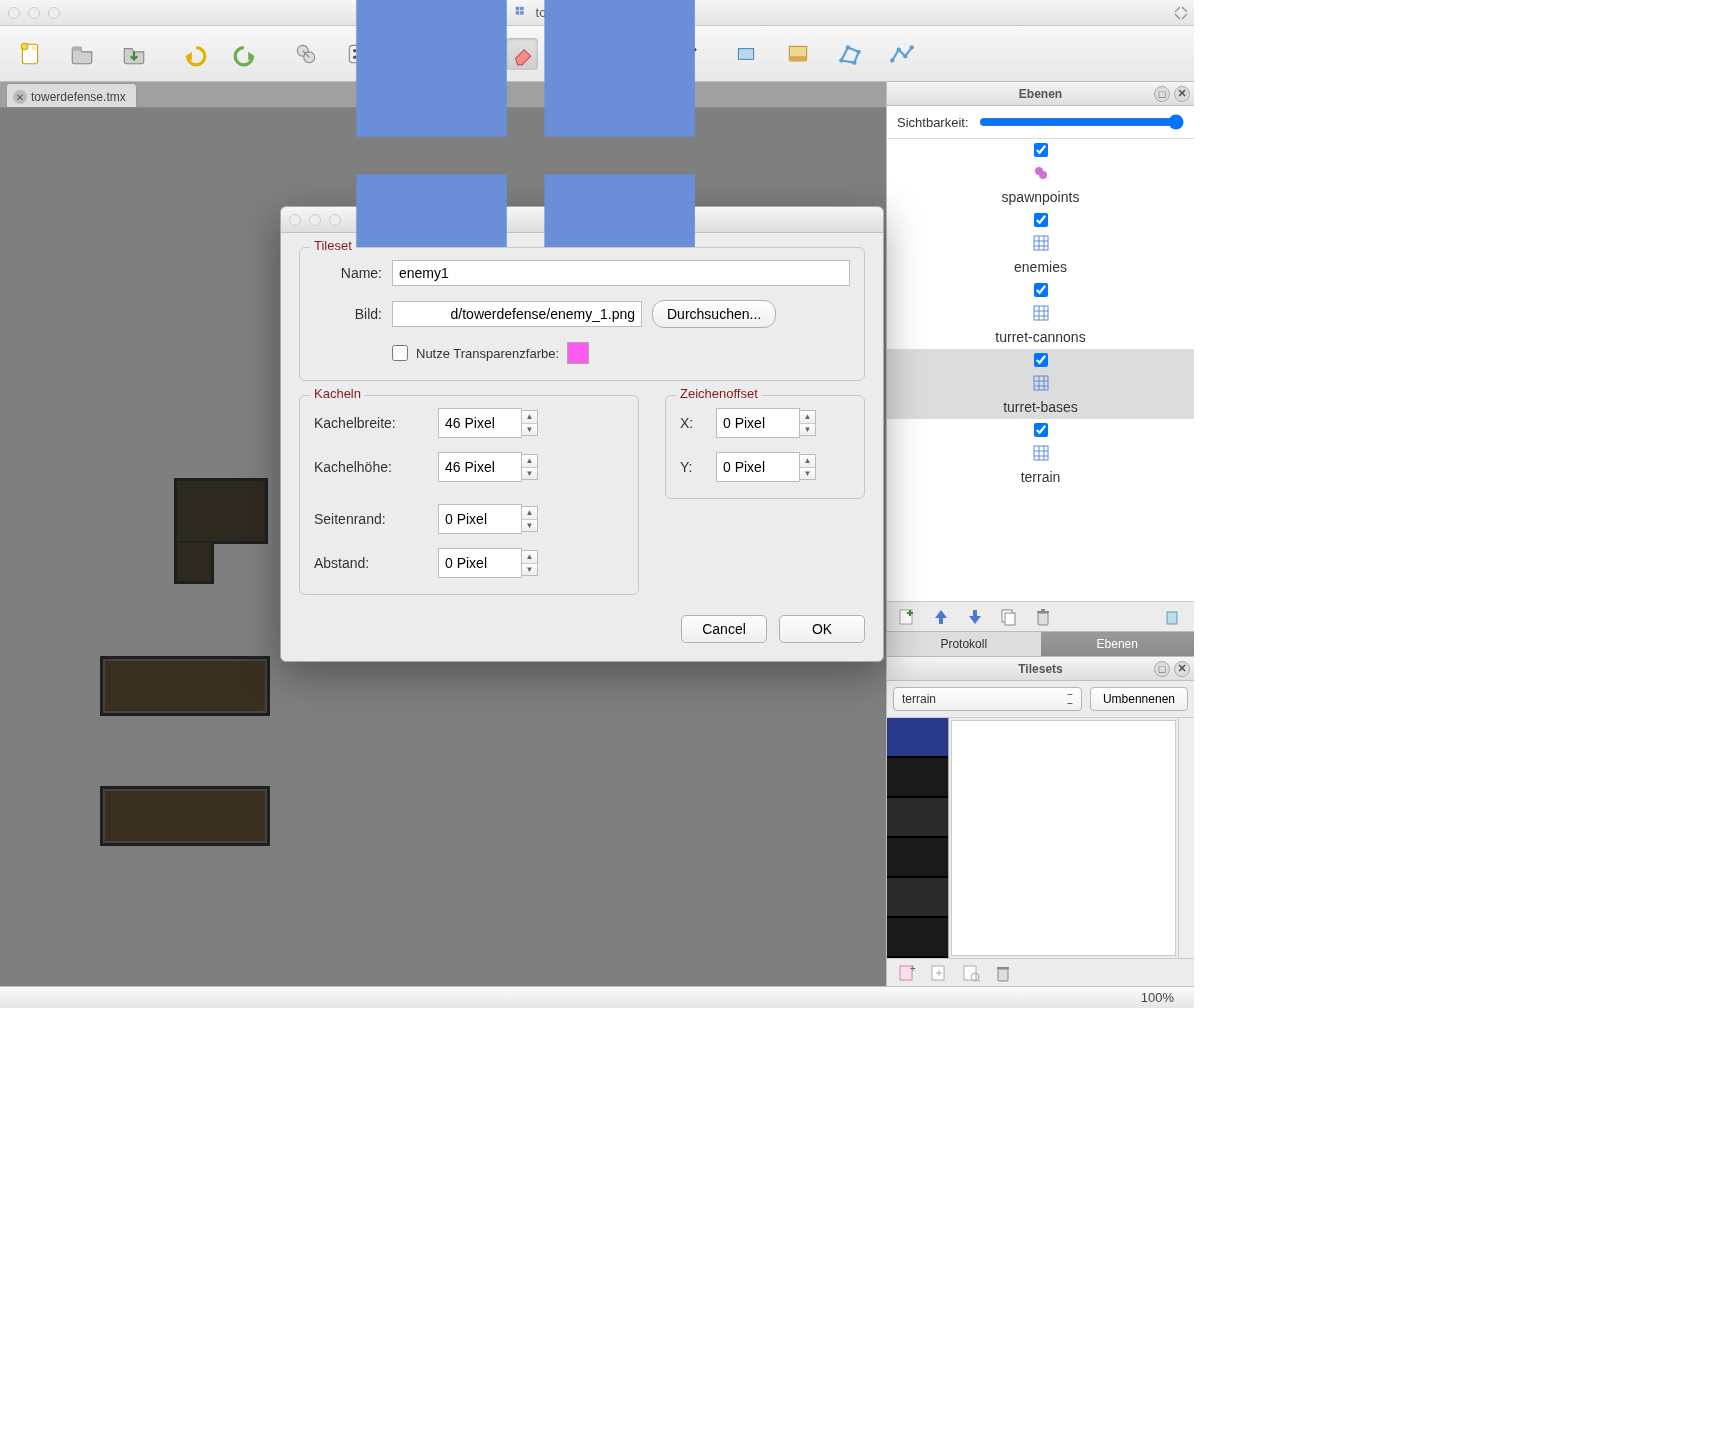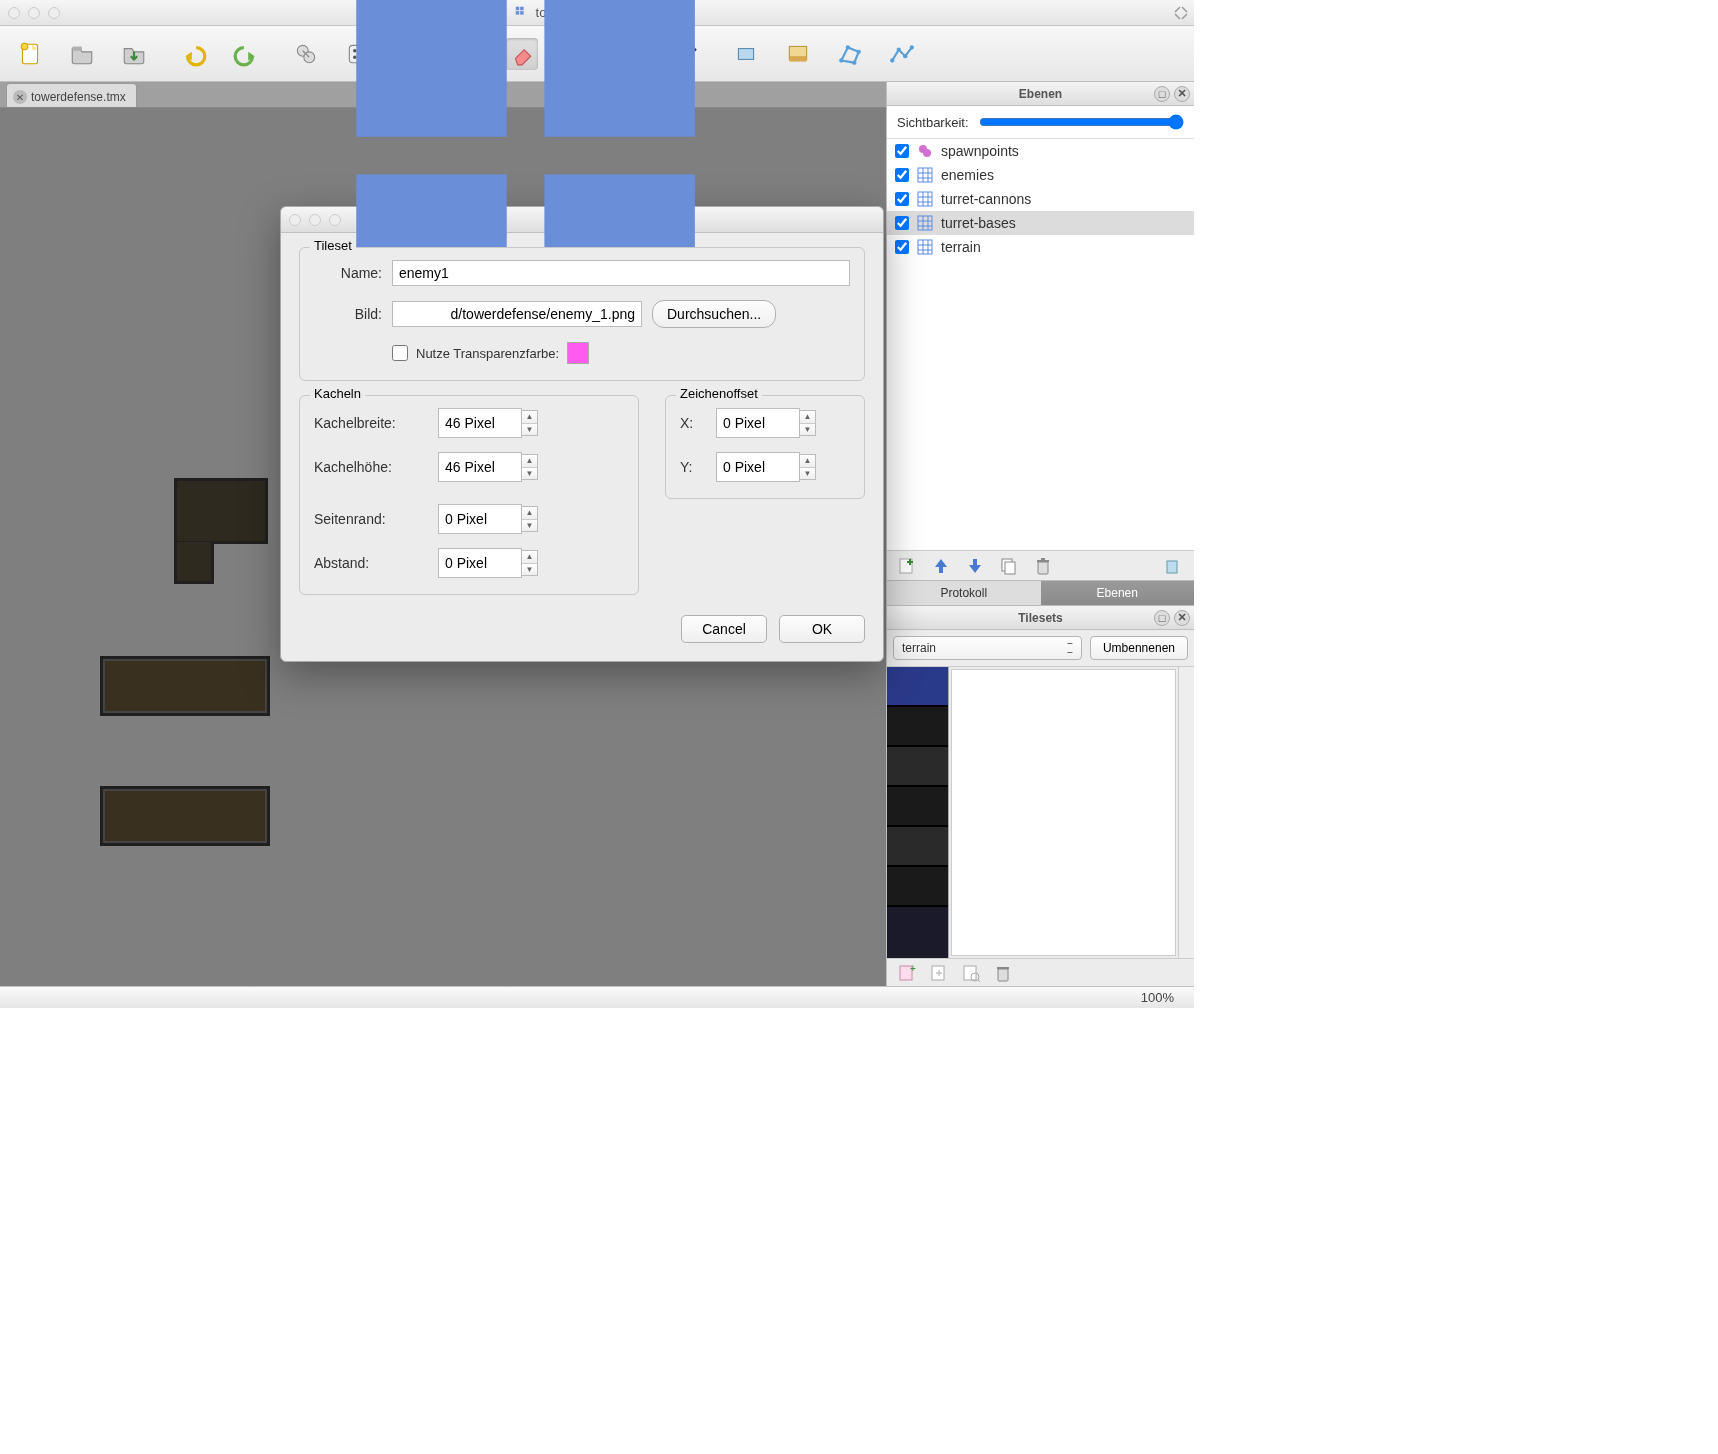--- a/index.html
+++ b/index.html
@@ -28,21 +28,21 @@
   .map-corner2 {position:absolute;left:174px;top:460px;width:40px;height:42px;background:#2f2a20;border:3px solid #1f1f1f; border-top:none;}
 
   .sidepanel { width:308px; background:#ececec; border-left:1px solid #bfbfbf; display:flex; flex-direction:column; }
   .panel-header { height:24px; background:linear-gradient(#f4f4f4,#dedede); border-bottom:1px solid #bfbfbf; display:flex; align-items:center; justify-content:center; font-size:12px; font-weight:bold; color:#555; position:relative; }
   .panel-header .hctrl {position:absolute; right:4px; display:flex; gap:4px;}
   .hctrl span {width:16px;height:16px;border-radius:50%;background:#ddd;border:1px solid #aaa;display:flex;align-items:center;justify-content:center;font-size:11px;}
   
   .vis-row { padding:8px 10px; display:flex;align-items:center; gap:10px; background:#fff; border-bottom:1px solid #ddd;}
   .vis-row input[type=range]{flex:1;}
   .layer-list { background:#fff; flex:0 0 auto; }
-  .layer-item { display:flex; align-items:center; gap:8px; padding:4px 8px; font-size:14px; }
+  .layer-item { display:flex; align-items:center; gap:8px; padding:4px 8px; font-size:14px;flex-direction:column; }
   .layer-item.selected { background:#dcdcdc; }
   .layer-item input[type=checkbox]{width:14px;height:14px;}
   .layer-icon { width:16px;height:16px; }
   .layer-spacer { flex:1; background:#fff; }
   .layer-tools { height:30px; border-top:1px solid #ccc; display:flex;align-items:center; gap:14px; padding:0 10px;}
   .layer-tools .sp{flex:1;}
   
   .minitabs { display:flex; height:26px; background:#ddd; border-top:1px solid #bbb; border-bottom:1px solid #bbb;}
   .minitab { flex:1; display:flex;align-items:center;justify-content:center; font-size:12px;}
   .minitab.active { background: linear-gradient(#9a9a9a,#8a8a8a); color:#fff; }
@@ -64,21 +64,21 @@
 
   .statusbar{height:22px;background:linear-gradient(#fafafa,#e6e6e6);border-top:1px solid #c0c0c0;display:flex;justify-content:flex-end;align-items:center;padding:0 20px;font-size:13px;color:#444;}
 
   
   .overlay { position:absolute; inset:0; }
   .dialog { position:absolute; left:280px; top:206px; width:604px; background:#ececec; border:1px solid #a9a9a9; border-radius:6px; box-shadow:0 12px 40px rgba(0,0,0,.35); }
   .dialog-titlebar { height:26px; background:linear-gradient(#f6f6f6,#dedede); border-bottom:1px solid #c0c0c0; border-radius:6px 6px 0 0; display:flex;align-items:center; padding:0 8px; position:relative;}
   .dialog-titlebar .dtitle{position:absolute;left:0;right:0;text-align:center;font-size:13px;color:#555;}
   .dialog-body { padding:14px 18px 18px; }
   .fieldset { border:1px solid #c8c8c8; border-radius:6px; padding:12px 14px 16px; margin-bottom:14px; position:relative; background:#ececec;}
-  .fieldset-legend { position:absolute; top:-10px; left:10px; background:#ececec; padding:0 4px; font-size:13px; color:#000000;}
+  .fieldset-legend { position:absolute; top:-10px; left:10px; background:#ececec; padding:0 4px; font-size:13px; color:#7f1d1d;}
   .form-row { display:flex; align-items:center; gap:10px; margin-bottom:14px; }
   .form-row label { width:68px; text-align:right; font-size:14px; }
   .text-input { flex:1; height:26px; border:1px solid #bcbcbc; background:#fff; padding:0 6px; font-size:14px; font-family:inherit;}
   .browse-btn { height:28px; padding:0 14px; border:1px solid #b0b0b0; border-radius:12px; background:linear-gradient(#fdfdfd,#efefef); font-size:14px;}
   .chk-row { display:flex;align-items:center; gap:8px; margin-left:78px; }
   .chk-row input{width:16px;height:16px;}
   .color-swatch{width:22px;height:22px;border:1px solid #aaa;background:#ff5bf0;}
   
   .two-col { display:flex; gap:26px; }
   .fieldset.sm{flex:1;}

